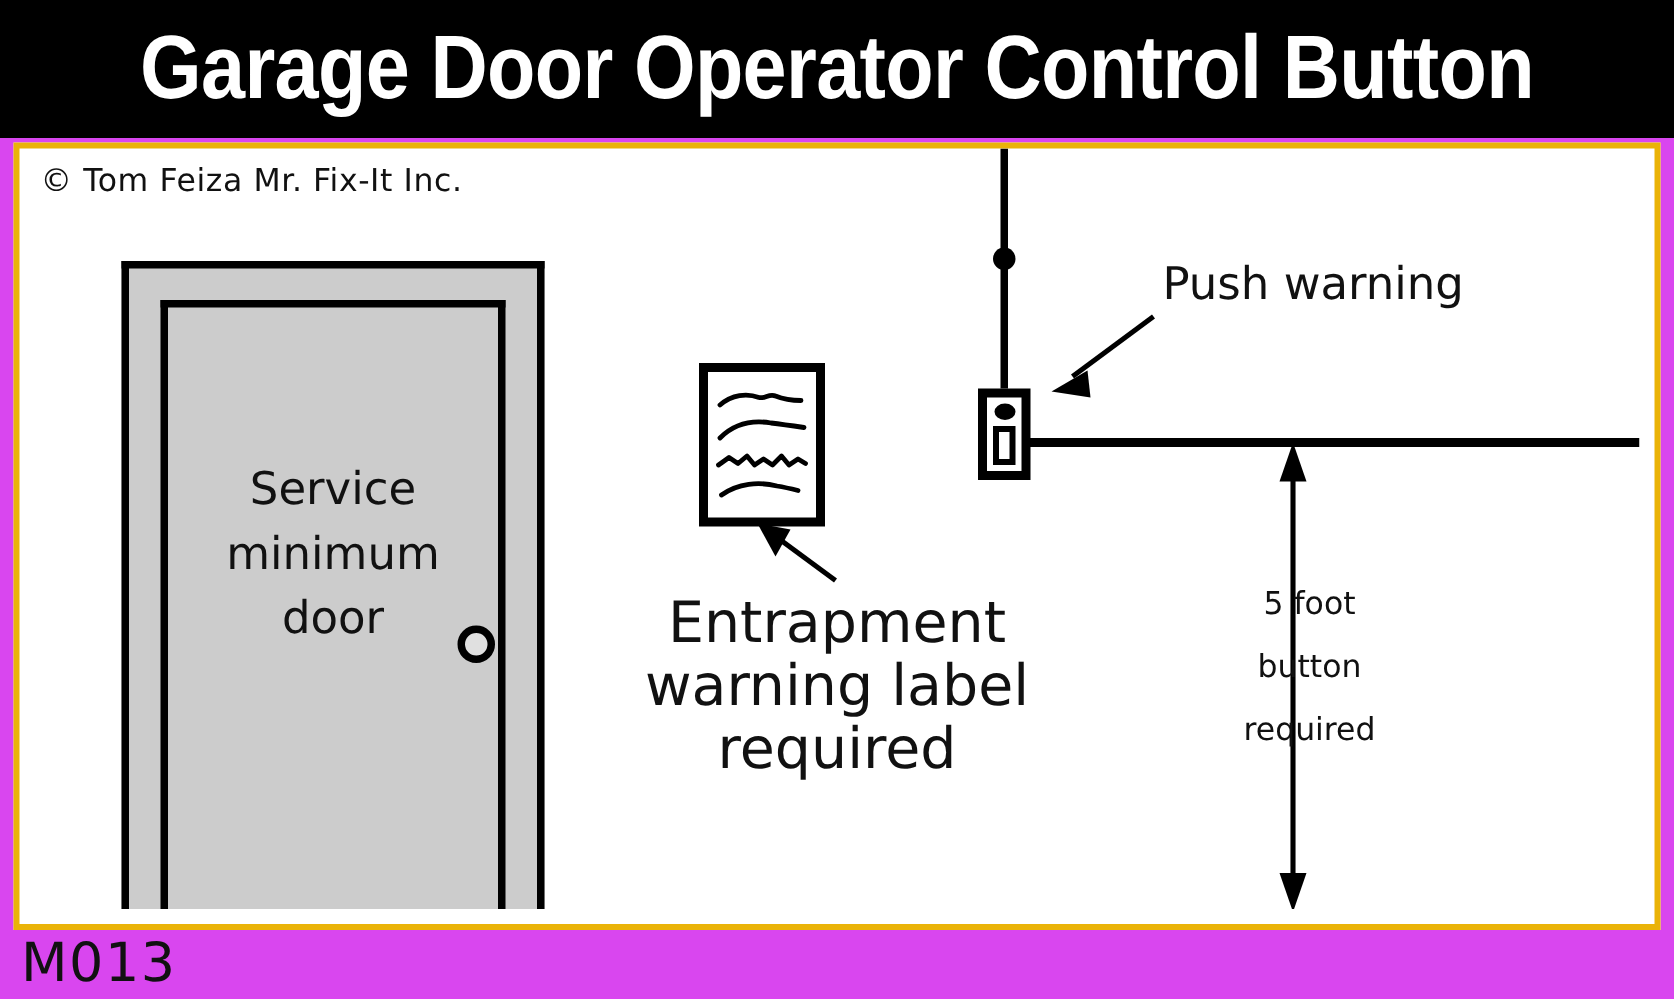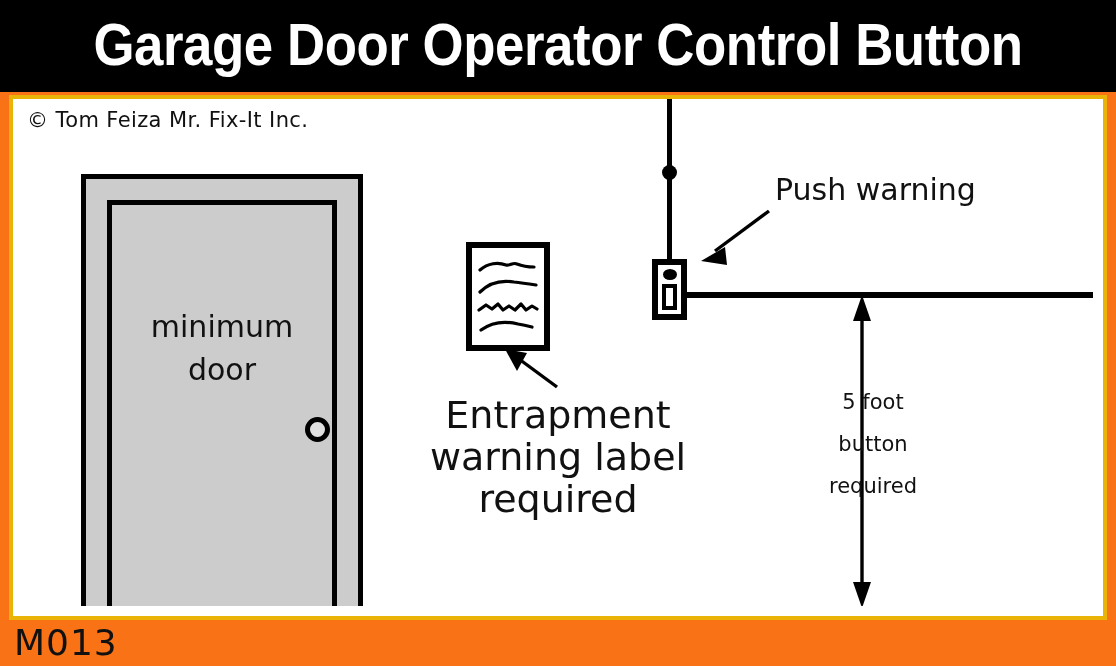--- a/index.html
+++ b/index.html
@@ -8,21 +8,21 @@
     padding: 0;
     background: #ffffff;
   }
   body {
     font-family: "DejaVu Sans", sans-serif;
   }
   #root {
     position: relative;
     width: 1116px;
     height: 666px;
-    background: #f97316;
+    background: #d946ef;
     overflow: hidden;
   }
 
   
   .title-bar {
     position: absolute;
     left: 0; top: 0;
     width: 1116px;
     height: 92px;
     background: #000000;
@@ -252,20 +252,21 @@
   </div>
 
   <div class="frame">
     <div class="frame-inner">
 
       <div class="credit hand">© Tom Feiza Mr. Fix-It Inc.</div>
 
       <div class="door-outer">
         <div class="door-inner">
           <div class="door-label hand">
+            <div>Service</div>
             <div>minimum</div>
             <div>door</div>
           </div>
           <div class="door-knob"></div>
         </div>
       </div>
 
       <div class="warn-label">
         <svg width="72" height="97" viewBox="0 0 72 97">
           <path d="M8,22 C16,15 26,14 34,17 C38,18 41,14 45,16 C50,18 55,19 62,19" fill="none" stroke="#000" stroke-width="3.2" stroke-linecap="round"></path>

